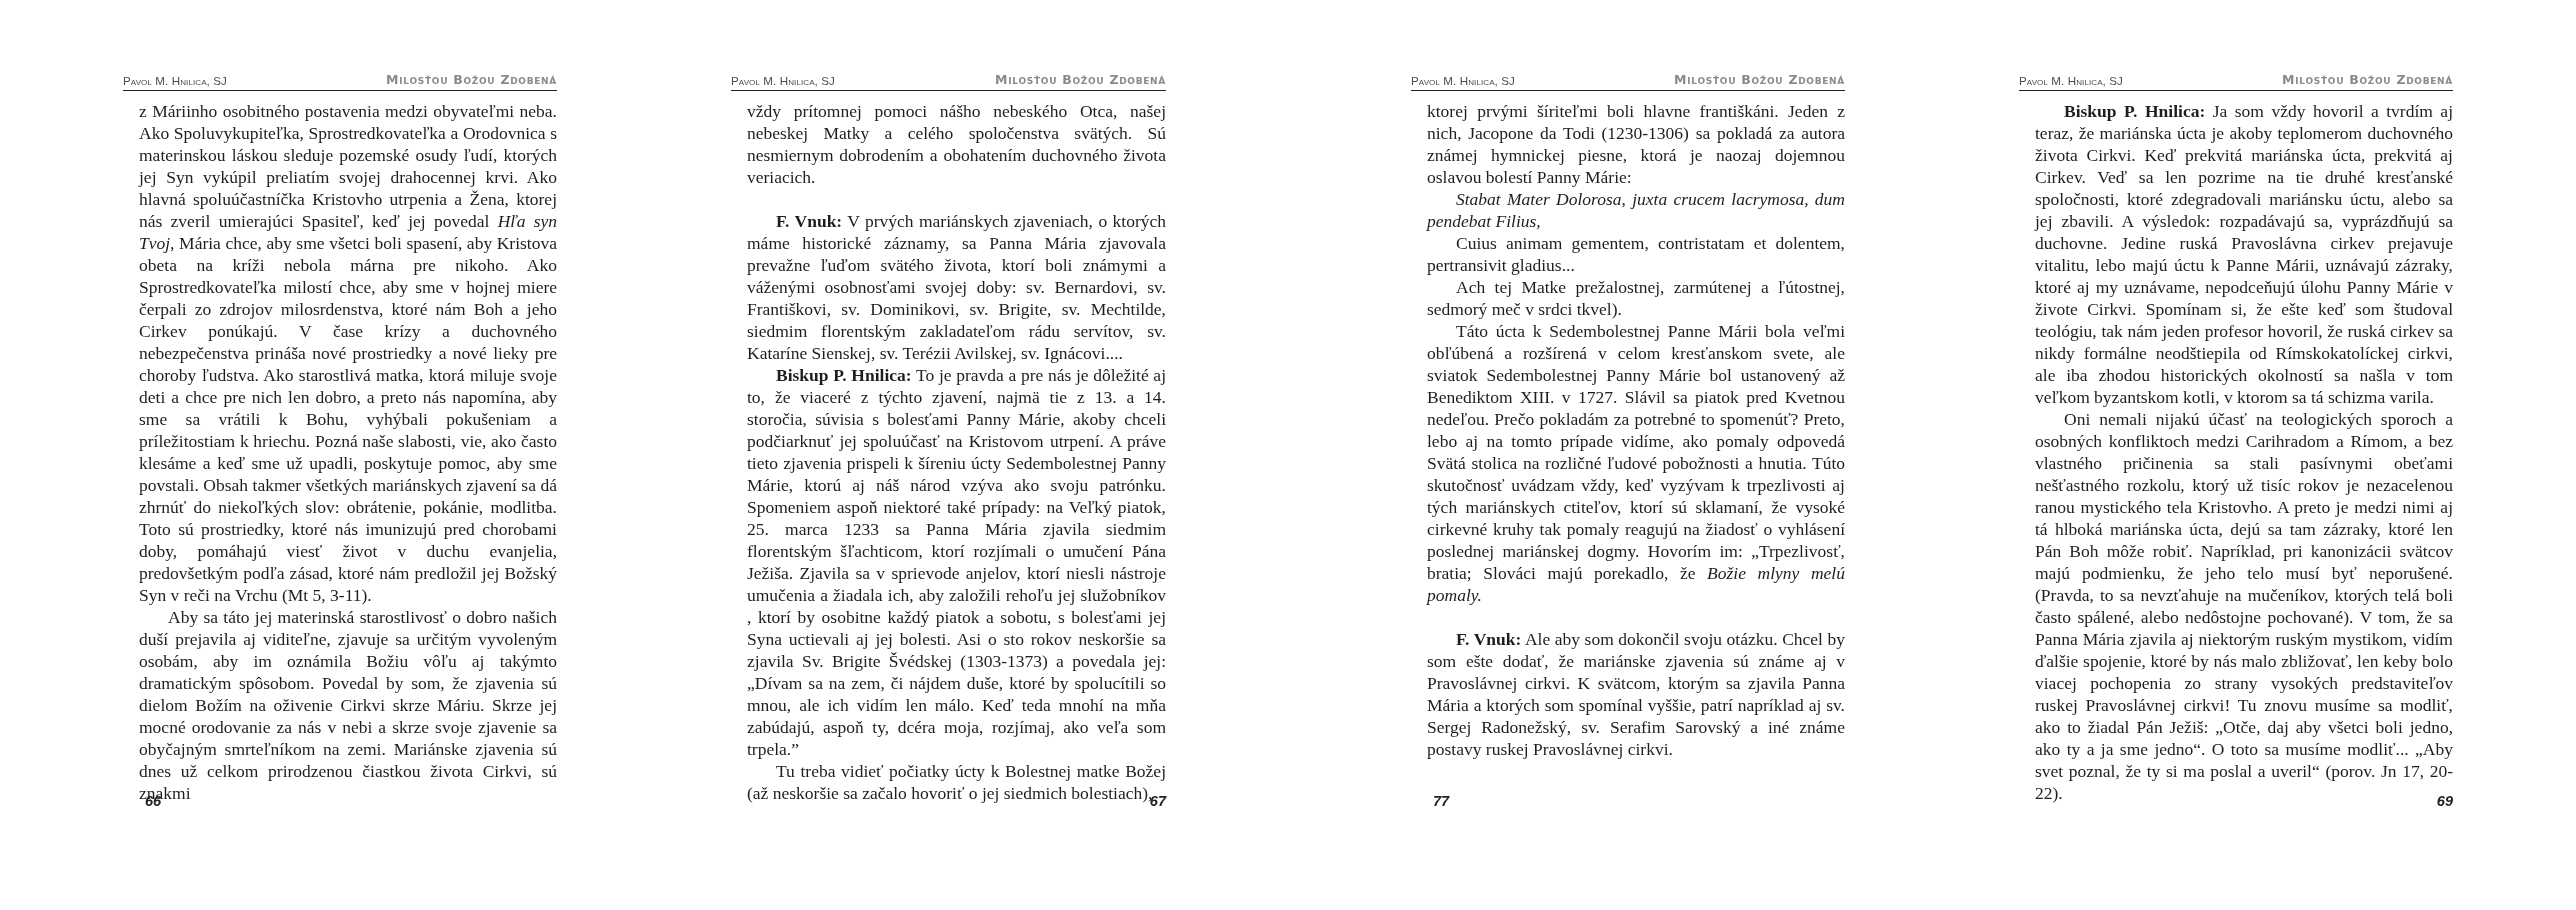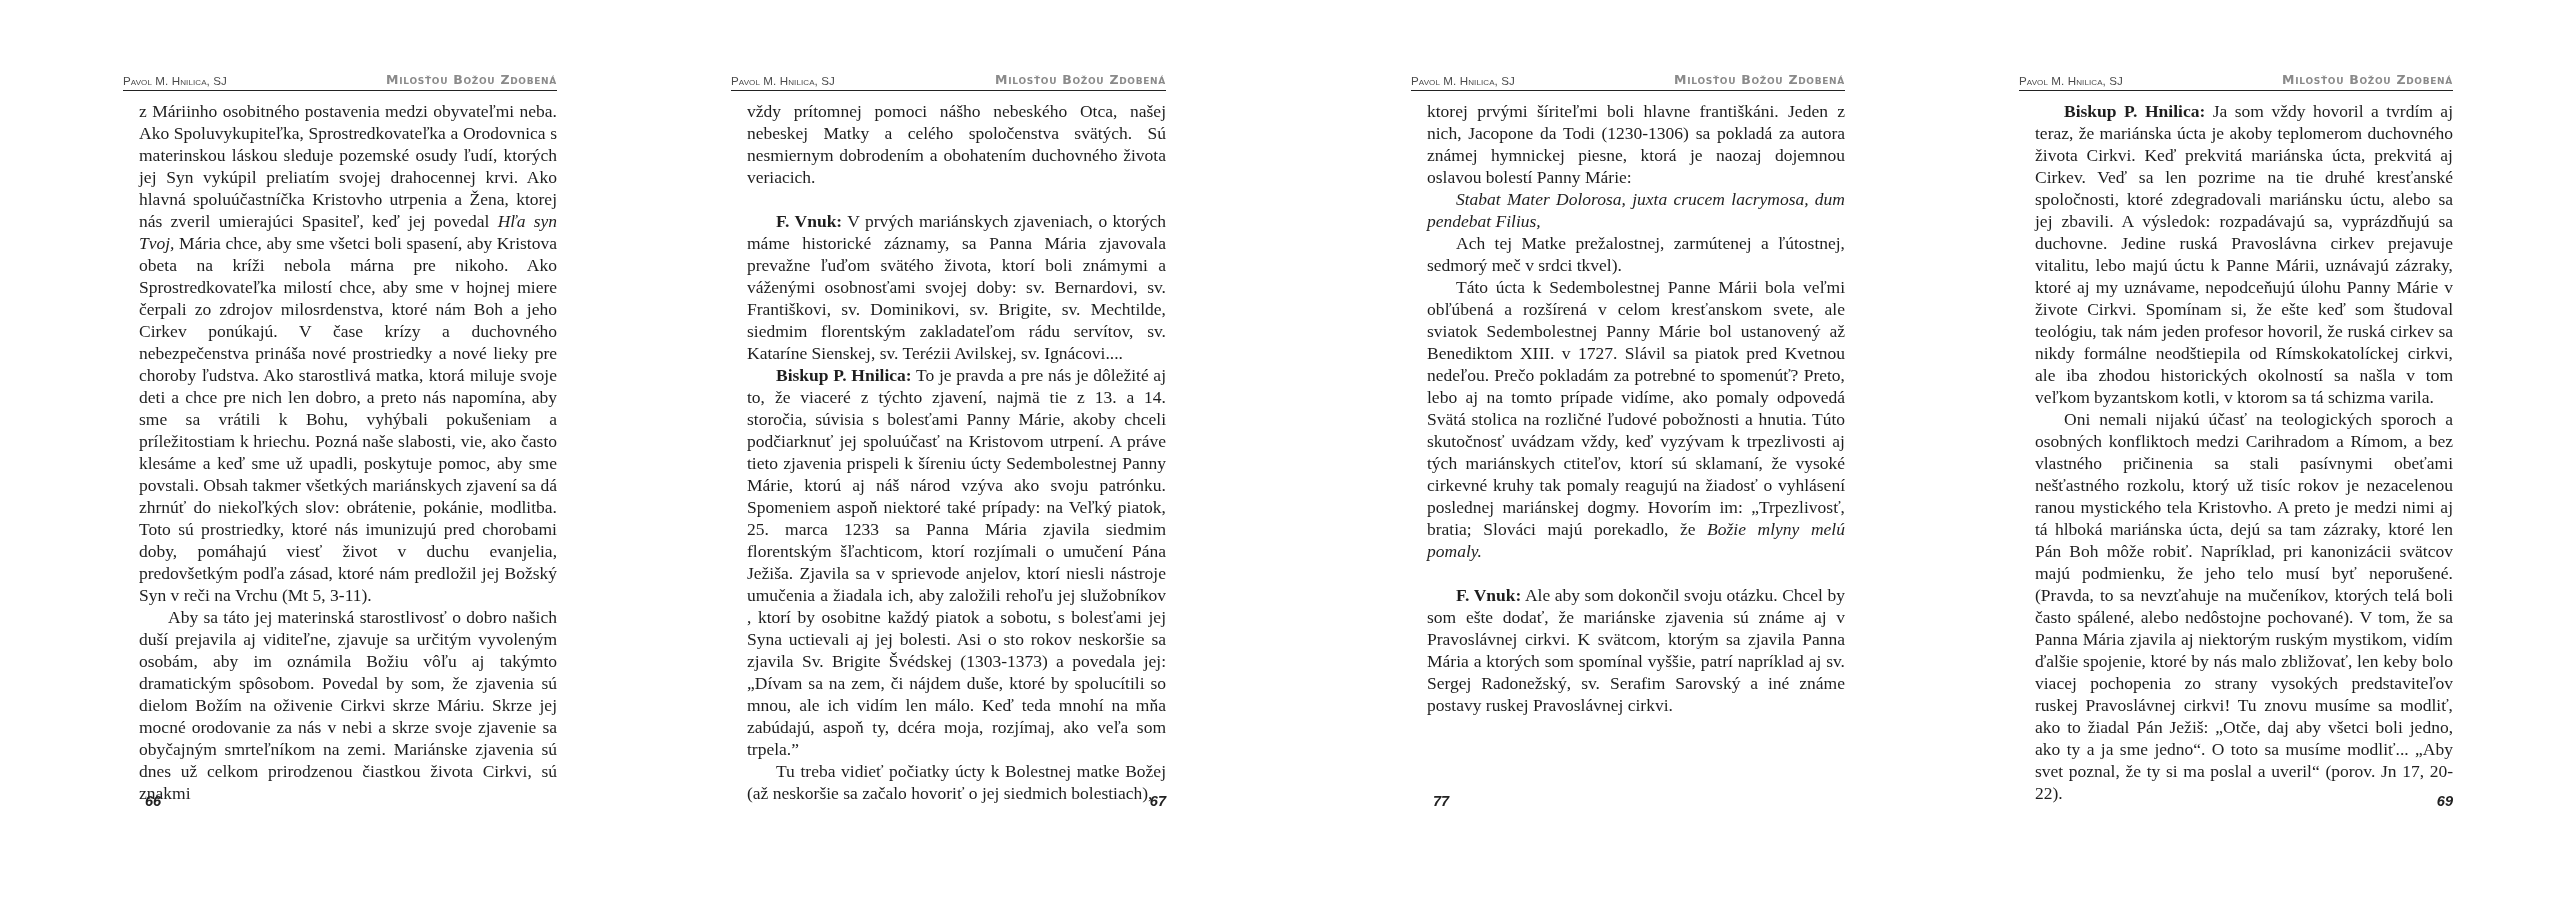--- a/index.html
+++ b/index.html
@@ -78,20 +78,21 @@
 </div>
 
 <div class="page p68">
   <div class="header">
     <span class="author">Pavol M. Hnilica, SJ</span>
     <span class="booktitle">Milosťou Božou Zdobená</span>
   </div>
   <div class="body">
     <p class="noindent">ktorej prvými šíriteľmi boli hlavne františkáni. Jeden z nich, Jacopone da Todi (1230-1306) sa pokladá za autora známej hymnickej piesne, ktorá je naozaj dojemnou oslavou bolestí Panny Márie:</p>
     <p><em>Stabat Mater Dolorosa, juxta crucem lacrymosa, dum pendebat Filius,</em></p>
+    <p>Cuius animam gementem, contristatam et dolentem, pertransivit gladius...</p>
     <p>Ach tej Matke prežalostnej, zarmútenej a ľútostnej, sedmorý meč v srdci tkvel).</p>
     <p><span>Táto úcta k Sedembolestnej Panne Márii bola veľmi obľúbená a rozšírená v celom kresťanskom svete, ale sviatok Sedembolestnej Panny Márie bol ustanovený až Benediktom XIII. v 1727. Slávil sa piatok pred Kvetnou nedeľou. Prečo pokladám za potrebné to spomenúť? Preto, lebo aj na tomto prípade vidíme, ako pomaly odpovedá Svätá stolica na rozličné ľudové pobožnosti a hnutia. Túto skutočnosť uvádzam vždy, keď vyzývam k trpezlivosti aj tých mariánskych ctiteľov, ktorí sú sklamaní, že vysoké cirkevné kruhy tak pomaly reagujú na žiadosť o vyhlásení poslednej mariánskej dogmy. Hovorím im: „Trpezlivosť, bratia; Slováci majú porekadlo, že </span><em>Božie mlyny melú pomaly.</em></p>
     <p class="gap"><b>F. Vnuk:</b><span> Ale aby som dokončil svoju otázku. Chcel by som ešte dodať, že mariánske zjavenia sú známe aj v Pravoslávnej cirkvi. K svätcom, ktorým sa zjavila Panna Mária a ktorých som spomínal vyššie, patrí napríklad aj sv. Sergej Radonežský, sv. Serafim Sarovský a iné známe postavy ruskej Pravoslávnej cirkvi.</span></p>
   </div>
   <div class="pagenum pn-left">77</div>
 </div>
 
 <div class="page p69">
   <div class="header">
     <span class="author">Pavol M. Hnilica, SJ</span>

